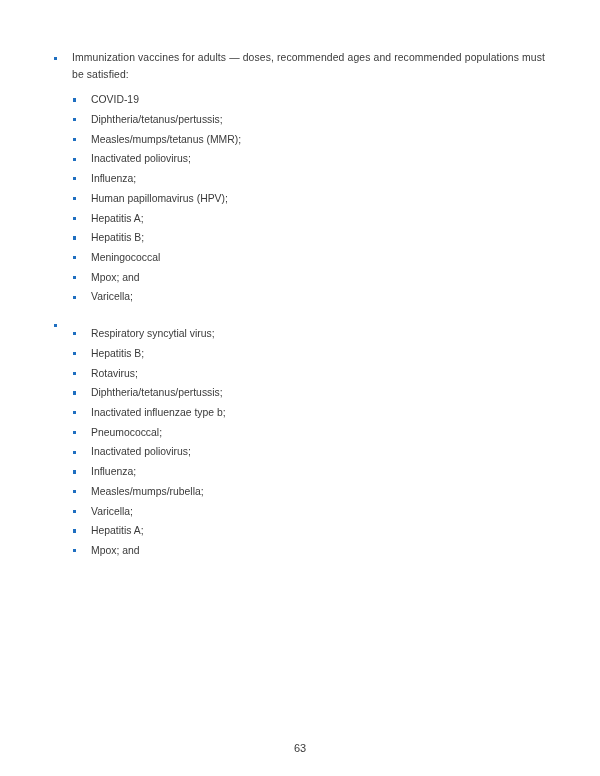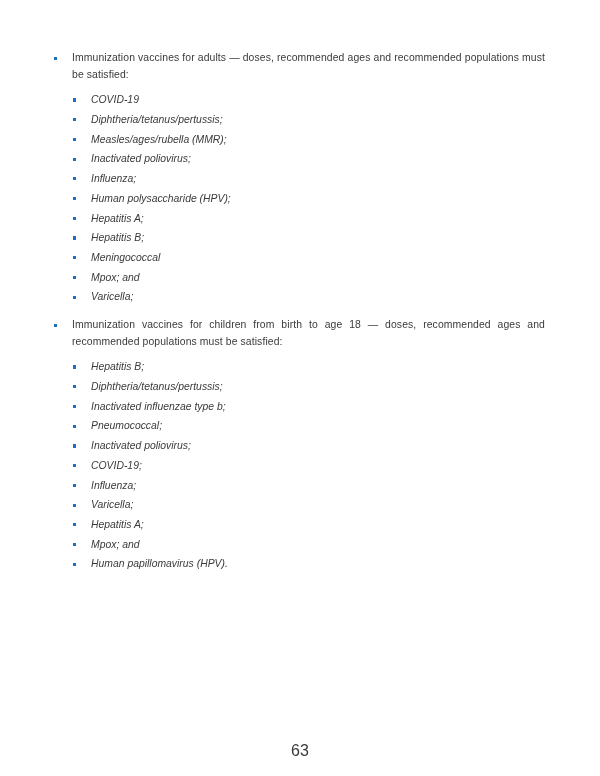--- a/index.html
+++ b/index.html
@@ -50,21 +50,20 @@
     list-style: none;
   }
   .lvl2-item {
     position: relative;
     padding-left: 37px;     
     font-size: 10.4px;
     line-height: 19.72px;
     height: 19.72px;
     color: #3a3a3a;
     white-space: nowrap;
-    font-style: italic;
   }
 
   
   .bullet {
     position: absolute;
     width: 3.2px;
     height: 3.2px;
     background: #1f6fc0;
     top: 6.6px;
     left: 0;
@@ -76,21 +75,21 @@
 
   .spacer-sm { height: 7px; }
   .spacer-md { height: 10px; }
 
   .footer {
     position: absolute;
     left: 0;
     top: 742px;
     width: 600px;
     text-align: center;
-    font-size: 16px;
+    font-size: 11px;
     color: #3a3a3a;
   }
 </style>
 </head>
 <body style="background: rgb(255, 255, 255); color: rgb(58, 58, 58);">
 
 <div class="page">
 
   <div class="content">
 
@@ -105,33 +104,33 @@
       <li class="lvl2-item">
         <span class="bullet" style="background: rgb(31, 111, 192);"></span>
         <span>COVID-19</span>
       </li>
       <li class="lvl2-item">
         <span class="bullet" style="background: rgb(31, 111, 192);"></span>
         <span>Diphtheria/tetanus/pertussis;</span>
       </li>
       <li class="lvl2-item">
         <span class="bullet" style="background: rgb(31, 111, 192);"></span>
-        <span>Measles/ages/rubella (MMR);</span>
+        <span>Measles/mumps/tetanus (MMR);</span>
       </li>
       <li class="lvl2-item">
         <span class="bullet" style="background: rgb(31, 111, 192);"></span>
         <span>Inactivated poliovirus;</span>
       </li>
       <li class="lvl2-item">
         <span class="bullet" style="background: rgb(31, 111, 192);"></span>
         <span>Influenza;</span>
       </li>
       <li class="lvl2-item">
         <span class="bullet" style="background: rgb(31, 111, 192);"></span>
-        <span>Human polysaccharide (HPV);</span>
+        <span>Human papillomavirus (HPV);</span>
       </li>
       <li class="lvl2-item">
         <span class="bullet" style="background: rgb(31, 111, 192);"></span>
         <span>Hepatitis A;</span>
       </li>
       <li class="lvl2-item">
         <span class="bullet" style="background: rgb(31, 111, 192);"></span>
         <span>Hepatitis B;</span>
       </li>
       <li class="lvl2-item">
@@ -145,69 +144,72 @@
       <li class="lvl2-item">
         <span class="bullet" style="background: rgb(31, 111, 192);"></span>
         <span>Varicella;</span>
       </li>
     </ul>
 
     <div class="spacer-md"></div>
 
     <div class="lvl1-item">
       <span class="bullet" style="background: rgb(31, 111, 192);"></span>
-      <span>Immunization vaccines for children from birth to age 18 — doses, recommended ages and recommended populations must be satisfied:</span>
     </div>
 
     <div class="spacer-sm"></div>
 
     <ul class="lvl2-list">
       <li class="lvl2-item">
         <span class="bullet" style="background: rgb(31, 111, 192);"></span>
+        <span>Respiratory syncytial virus;</span>
+      </li>
+      <li class="lvl2-item">
+        <span class="bullet" style="background: rgb(31, 111, 192);"></span>
         <span>Hepatitis B;</span>
       </li>
       <li class="lvl2-item">
         <span class="bullet" style="background: rgb(31, 111, 192);"></span>
+        <span>Rotavirus;</span>
+      </li>
+      <li class="lvl2-item">
+        <span class="bullet" style="background: rgb(31, 111, 192);"></span>
         <span>Diphtheria/tetanus/pertussis;</span>
       </li>
       <li class="lvl2-item">
         <span class="bullet" style="background: rgb(31, 111, 192);"></span>
         <span>Inactivated influenzae type b;</span>
       </li>
       <li class="lvl2-item">
         <span class="bullet" style="background: rgb(31, 111, 192);"></span>
         <span>Pneumococcal;</span>
       </li>
       <li class="lvl2-item">
         <span class="bullet" style="background: rgb(31, 111, 192);"></span>
         <span>Inactivated poliovirus;</span>
       </li>
       <li class="lvl2-item">
         <span class="bullet" style="background: rgb(31, 111, 192);"></span>
-        <span>COVID-19;</span>
-      </li>
-      <li class="lvl2-item">
-        <span class="bullet" style="background: rgb(31, 111, 192);"></span>
         <span>Influenza;</span>
       </li>
       <li class="lvl2-item">
         <span class="bullet" style="background: rgb(31, 111, 192);"></span>
+        <span>Measles/mumps/rubella;</span>
+      </li>
+      <li class="lvl2-item">
+        <span class="bullet" style="background: rgb(31, 111, 192);"></span>
         <span>Varicella;</span>
       </li>
       <li class="lvl2-item">
         <span class="bullet" style="background: rgb(31, 111, 192);"></span>
         <span>Hepatitis A;</span>
       </li>
       <li class="lvl2-item">
         <span class="bullet" style="background: rgb(31, 111, 192);"></span>
         <span>Mpox; and</span>
-      </li>
-      <li class="lvl2-item">
-        <span class="bullet" style="background: rgb(31, 111, 192);"></span>
-        <span>Human papillomavirus (HPV).</span>
       </li>
     </ul>
 
   </div>
 
   <div class="footer">
     <span>63</span>
   </div>
 
 </div>

